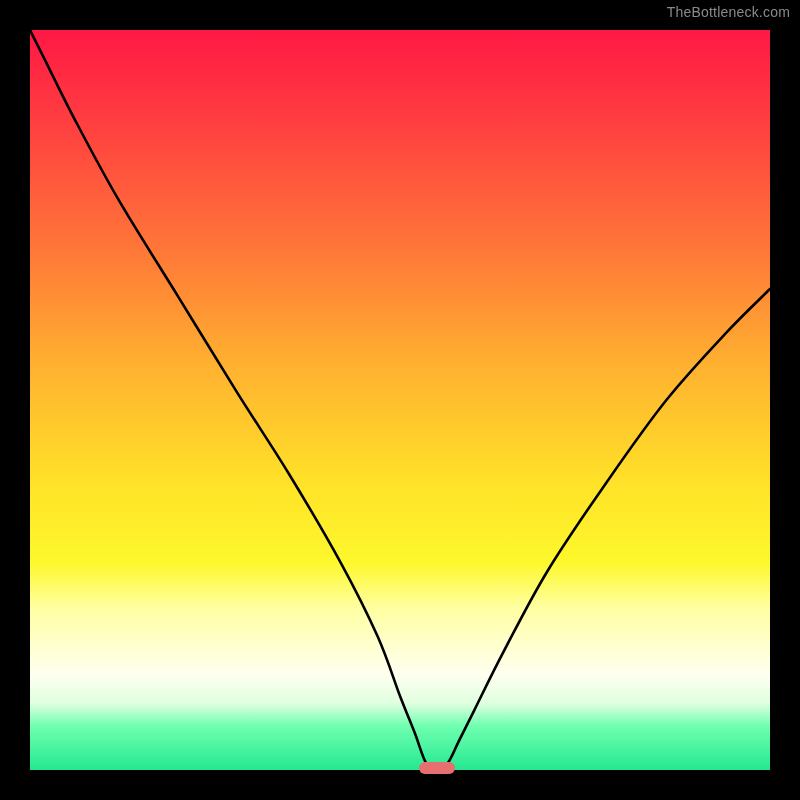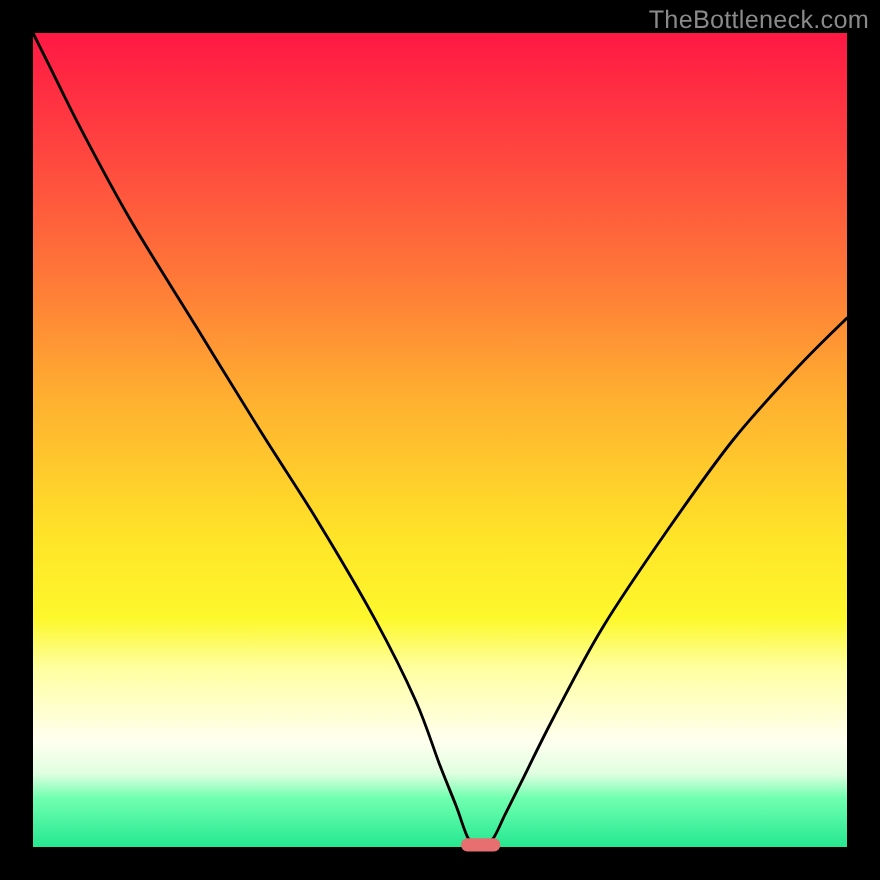--- a/index.html
+++ b/index.html
@@ -32,21 +32,21 @@
       #fffff0 87%,
       #e0ffe0 91%,
       #70ffb0 94%,
       #25e890 100%);
   }
   .watermark {
     position: absolute;
     top: 4px;
     right: 10px;
     font-family: Arial, Helvetica, sans-serif;
-    font-size: 23px;
+    font-size: 14px;
     color: #8a8a8a;
     font-weight: 500;
     letter-spacing: 0.2px;
   }
   svg.curve {
     position: absolute;
     left: 0;
     top: 0;
     width: 740px;
     height: 740px;

